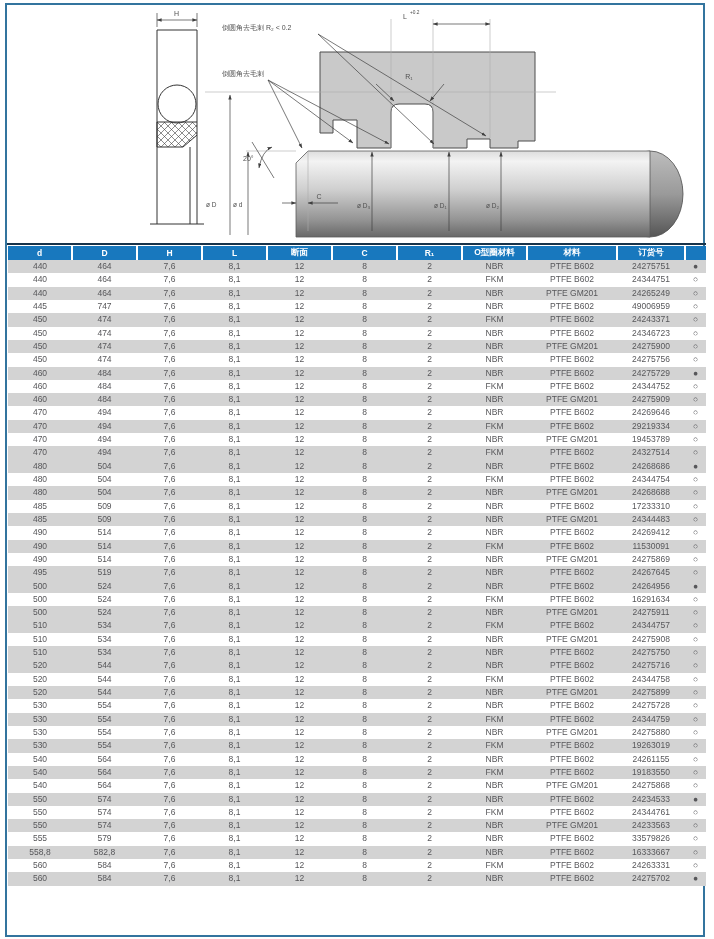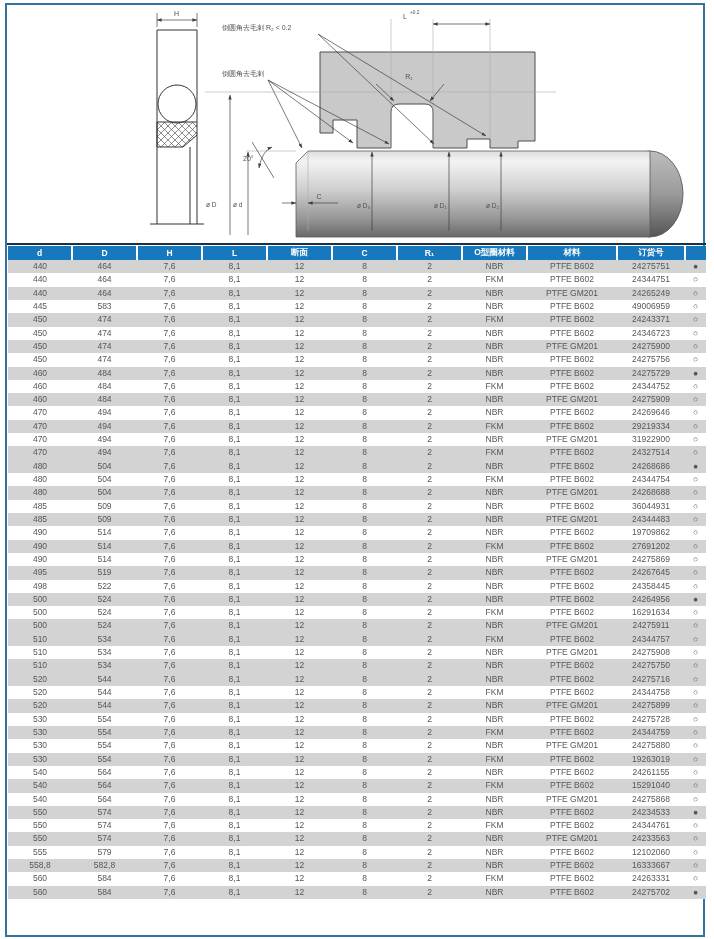--- a/index.html
+++ b/index.html
@@ -218,21 +218,21 @@
         <td>12</td>
         <td>8</td>
         <td>2</td>
         <td>NBR</td>
         <td>PTFE GM201</td>
         <td>24265249</td>
         <td class="dot">○</td>
       </tr>
       <tr class="even">
         <td>445</td>
-        <td>583</td>
+        <td>747</td>
         <td>7,6</td>
         <td>8,1</td>
         <td>12</td>
         <td>8</td>
         <td>2</td>
         <td>NBR</td>
         <td>PTFE B602</td>
         <td>49006959</td>
         <td class="dot">○</td>
       </tr>
@@ -356,21 +356,21 @@
       <tr class="even">
         <td>470</td>
         <td>494</td>
         <td>7,6</td>
         <td>8,1</td>
         <td>12</td>
         <td>8</td>
         <td>2</td>
         <td>NBR</td>
         <td>PTFE GM201</td>
-        <td>31922900</td>
+        <td>19453789</td>
         <td class="dot">○</td>
       </tr>
       <tr class="odd">
         <td>470</td>
         <td>494</td>
         <td>7,6</td>
         <td>8,1</td>
         <td>12</td>
         <td>8</td>
         <td>2</td>
@@ -421,21 +421,21 @@
       <tr class="even">
         <td>485</td>
         <td>509</td>
         <td>7,6</td>
         <td>8,1</td>
         <td>12</td>
         <td>8</td>
         <td>2</td>
         <td>NBR</td>
         <td>PTFE B602</td>
-        <td>36044931</td>
+        <td>17233310</td>
         <td class="dot">○</td>
       </tr>
       <tr class="odd">
         <td>485</td>
         <td>509</td>
         <td>7,6</td>
         <td>8,1</td>
         <td>12</td>
         <td>8</td>
         <td>2</td>
@@ -447,34 +447,34 @@
       <tr class="even">
         <td>490</td>
         <td>514</td>
         <td>7,6</td>
         <td>8,1</td>
         <td>12</td>
         <td>8</td>
         <td>2</td>
         <td>NBR</td>
         <td>PTFE B602</td>
-        <td>19709862</td>
+        <td>24269412</td>
         <td class="dot">○</td>
       </tr>
       <tr class="odd">
         <td>490</td>
         <td>514</td>
         <td>7,6</td>
         <td>8,1</td>
         <td>12</td>
         <td>8</td>
         <td>2</td>
         <td>FKM</td>
         <td>PTFE B602</td>
-        <td>27691202</td>
+        <td>11530091</td>
         <td class="dot">○</td>
       </tr>
       <tr class="even">
         <td>490</td>
         <td>514</td>
         <td>7,6</td>
         <td>8,1</td>
         <td>12</td>
         <td>8</td>
         <td>2</td>
@@ -489,33 +489,20 @@
         <td>7,6</td>
         <td>8,1</td>
         <td>12</td>
         <td>8</td>
         <td>2</td>
         <td>NBR</td>
         <td>PTFE B602</td>
         <td>24267645</td>
         <td class="dot">○</td>
       </tr>
-      <tr class="even">
-        <td>498</td>
-        <td>522</td>
-        <td>7,6</td>
-        <td>8,1</td>
-        <td>12</td>
-        <td>8</td>
-        <td>2</td>
-        <td>NBR</td>
-        <td>PTFE B602</td>
-        <td>24358445</td>
-        <td class="dot">○</td>
-      </tr>
       <tr class="odd">
         <td>500</td>
         <td>524</td>
         <td>7,6</td>
         <td>8,1</td>
         <td>12</td>
         <td>8</td>
         <td>2</td>
         <td>NBR</td>
         <td>PTFE B602</td>
@@ -694,21 +681,21 @@
       <tr class="odd">
         <td>540</td>
         <td>564</td>
         <td>7,6</td>
         <td>8,1</td>
         <td>12</td>
         <td>8</td>
         <td>2</td>
         <td>FKM</td>
         <td>PTFE B602</td>
-        <td>15291040</td>
+        <td>19183550</td>
         <td class="dot">○</td>
       </tr>
       <tr class="even">
         <td>540</td>
         <td>564</td>
         <td>7,6</td>
         <td>8,1</td>
         <td>12</td>
         <td>8</td>
         <td>2</td>
@@ -759,21 +746,21 @@
       <tr class="even">
         <td>555</td>
         <td>579</td>
         <td>7,6</td>
         <td>8,1</td>
         <td>12</td>
         <td>8</td>
         <td>2</td>
         <td>NBR</td>
         <td>PTFE B602</td>
-        <td>12102060</td>
+        <td>33579826</td>
         <td class="dot">○</td>
       </tr>
       <tr class="odd">
         <td>558,8</td>
         <td>582,8</td>
         <td>7,6</td>
         <td>8,1</td>
         <td>12</td>
         <td>8</td>
         <td>2</td>

